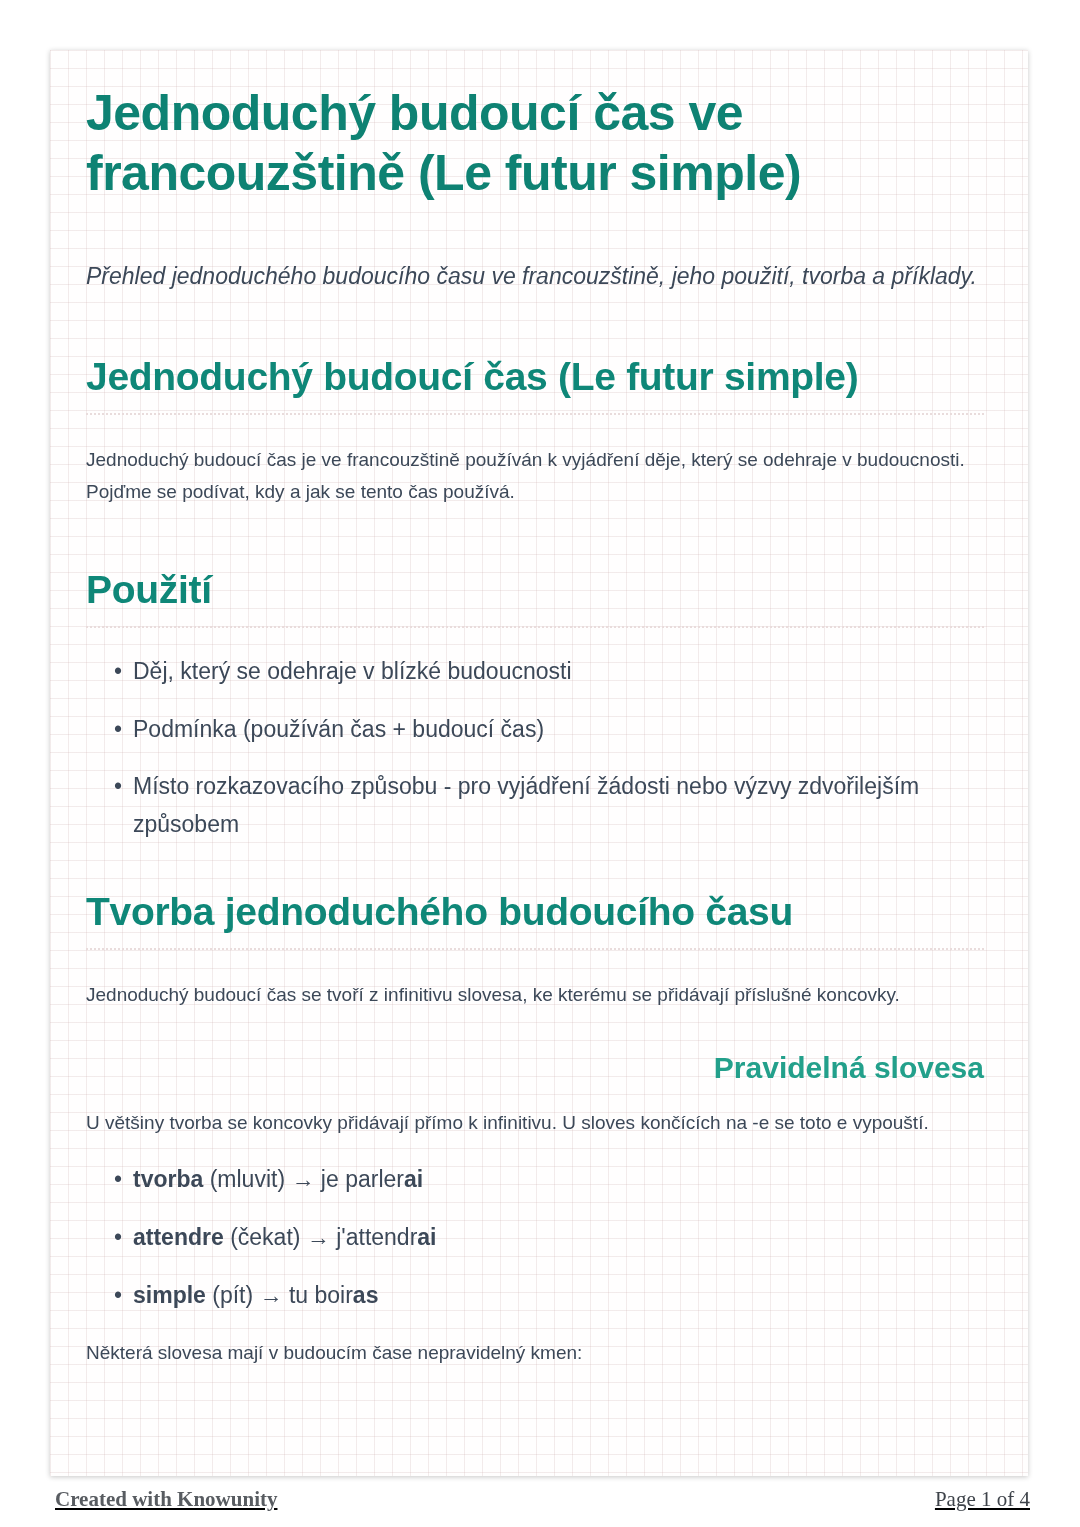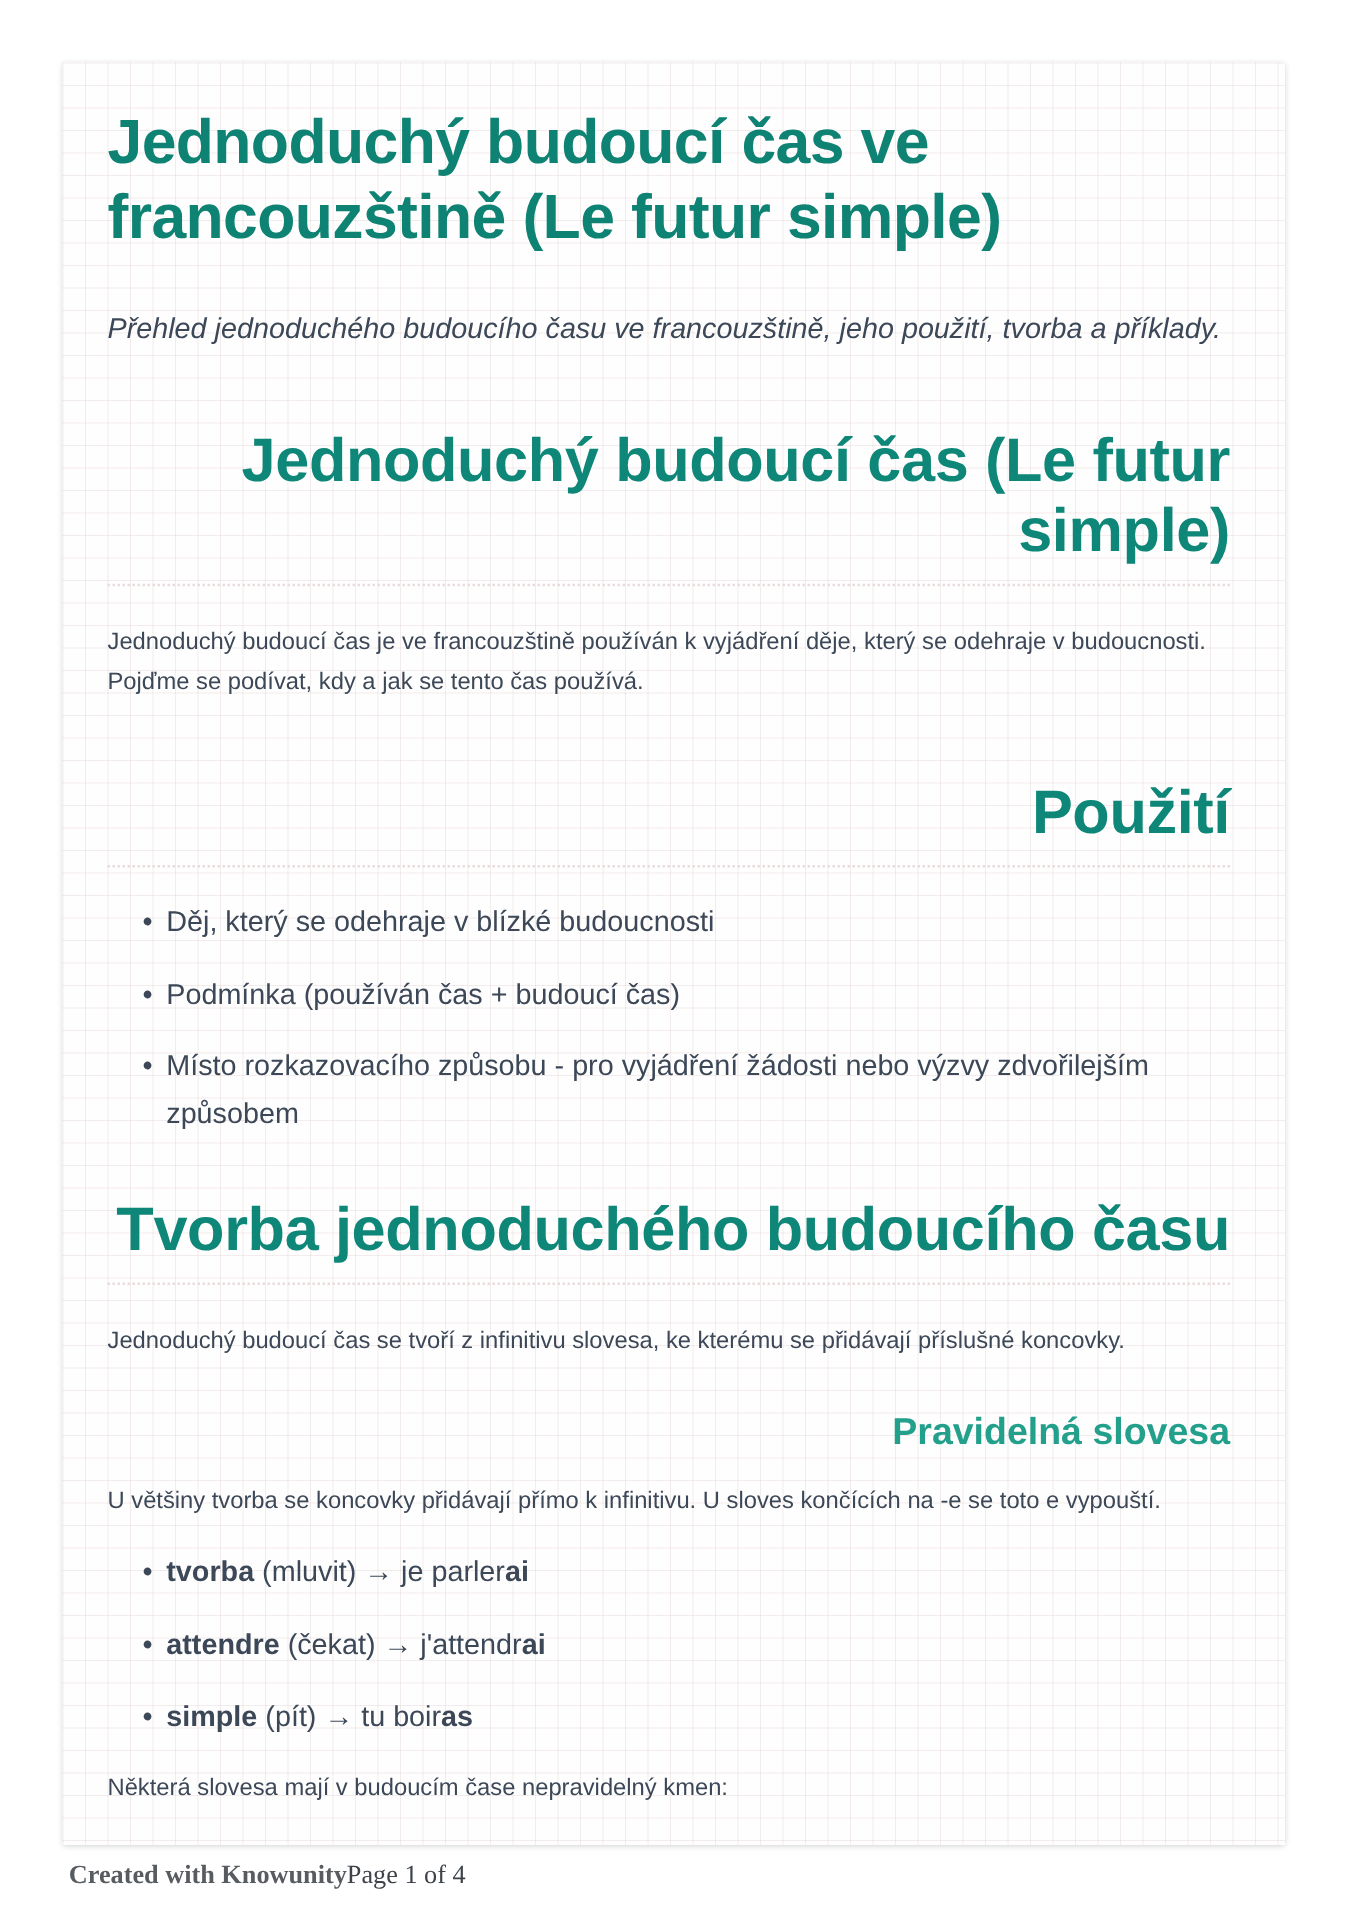--- a/index.html
+++ b/index.html
@@ -24,36 +24,35 @@
   }
   h1.doc-title {
     color: #0E8273;
     font-size: 50px;
     line-height: 1.2;
     font-weight: bold;
     letter-spacing: -0.5px;
     max-width: 880px;
   }
   p.intro {
-    margin-top: 40px;
+    margin-top: 54px;
     font-style: italic;
     font-size: 23px;
     line-height: 1.66;
     color: #3C4858;
     max-width: 905px;
   }
   h2.sec {
     margin-top: 60px;
     color: #0F8778;
-    font-size: 49px;
+    font-size: 39px;
     font-weight: bold;
     letter-spacing: -0.3px;
     padding-bottom: 14px;
     border-bottom: 2px dotted #E9DCDC;
-    text-align: right;
   }
   h2.sec.tight { margin-top: 46px; }
   h3.subsec {
     margin-top: 40px;
     color: #23A08B;
     font-size: 30px;
     font-weight: bold;
     text-align: right;
   }
   p.body {
@@ -81,22 +80,24 @@
     position: absolute;
     left: 28px; top: 0;
     color: #3C4858;
   }
   ul.bullets.examples { margin-top: 22px; }
   ul.bullets b { font-weight: bold; }
   .footer {
     position: absolute;
     left: 55px; right: 50px; top: 1487px;
     display: flex;
+    justify-content: space-between;
     align-items: baseline;
     font-family: "Liberation Serif", serif;
+    text-decoration: underline;
   }
   .footer .credit {
     font-weight: bold;
     font-size: 21px;
     color: #585C61;
   }
   .footer .pageno {
     font-size: 21px;
     color: #3E434A;
   }

